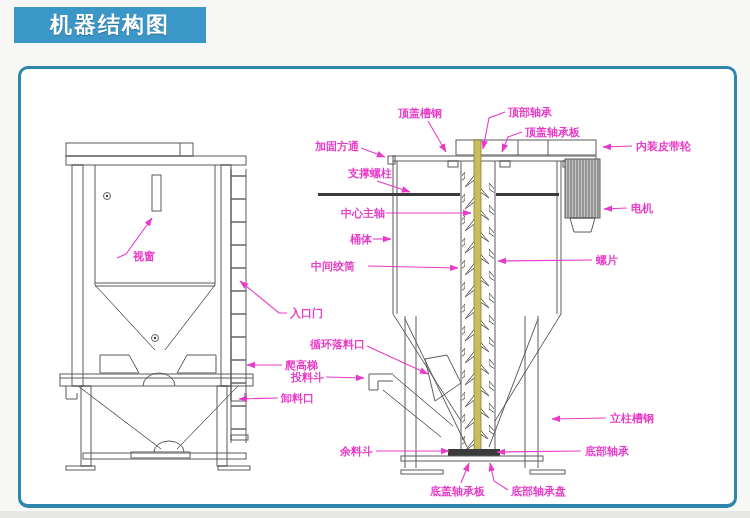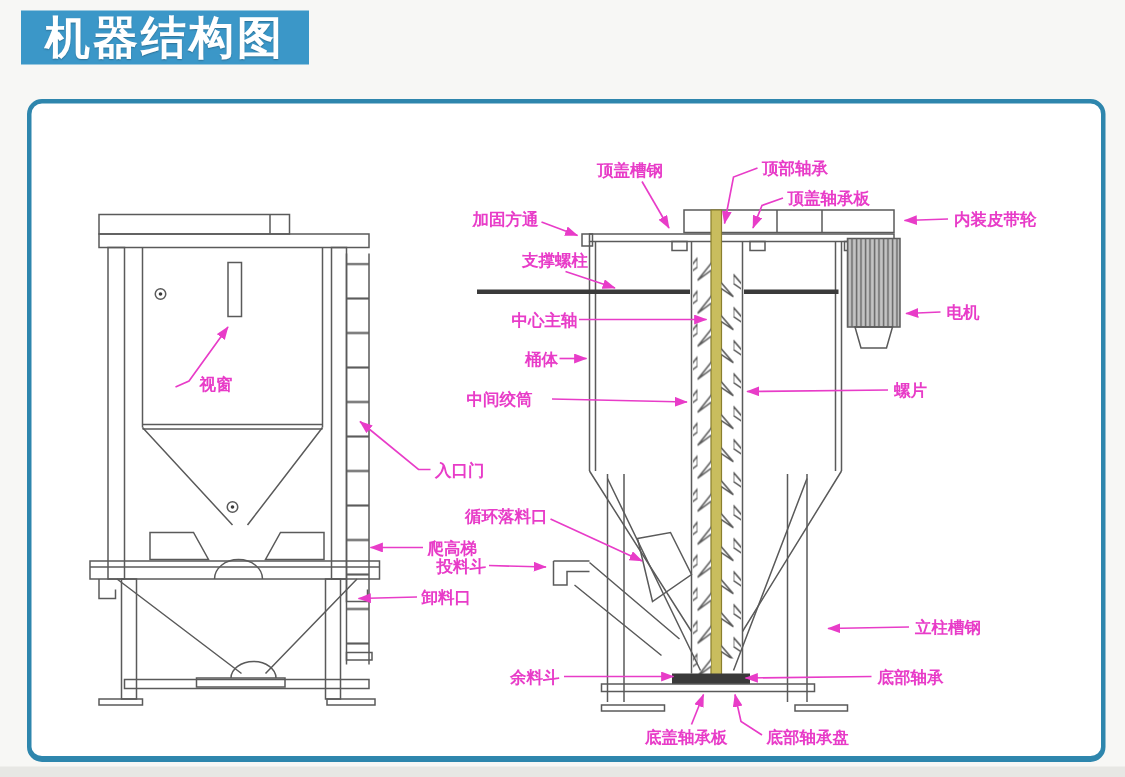--- a/index.html
+++ b/index.html
@@ -1,20 +1,20 @@
 <!DOCTYPE html>
 <html><head>
 <meta charset="utf-8">
 <style>
   html,body{margin:0;padding:0;}
   body{width:750px;height:518px;position:relative;background:#f7f7f5;
        font-family:"DejaVu Sans",sans-serif;overflow:hidden;}
   .banner{position:absolute;left:14px;top:7px;width:192px;height:36px;
           background:#3b97c8;color:#fff;display:flex;align-items:center;
-          justify-content:center;font-size:30px;font-weight:bold;
+          justify-content:center;font-size:22px;font-weight:bold;
           letter-spacing:2px;text-shadow:0 1px 1px rgba(0,0,0,.25);}
   .panel{position:absolute;left:18px;top:66px;width:713px;height:435px;
          background:#ffffff;border:3px solid #2e86ad;border-bottom-width:4px;
          border-radius:10px;}
   .bottom-strip{position:absolute;left:0;top:511px;width:750px;height:7px;
          background:#e7e7e4;}
   svg text.lbl{fill:#e83cc8;font:bold 11px "DejaVu Sans",sans-serif;}
   svg .ln{stroke:#5a5a5a;stroke-width:1;fill:none;}
   svg .dk{fill:#3a3a3a;stroke:none;}
   svg .leader{stroke:#e83cc8;stroke-width:1.1;fill:none;marker-end:url(#ah);}

